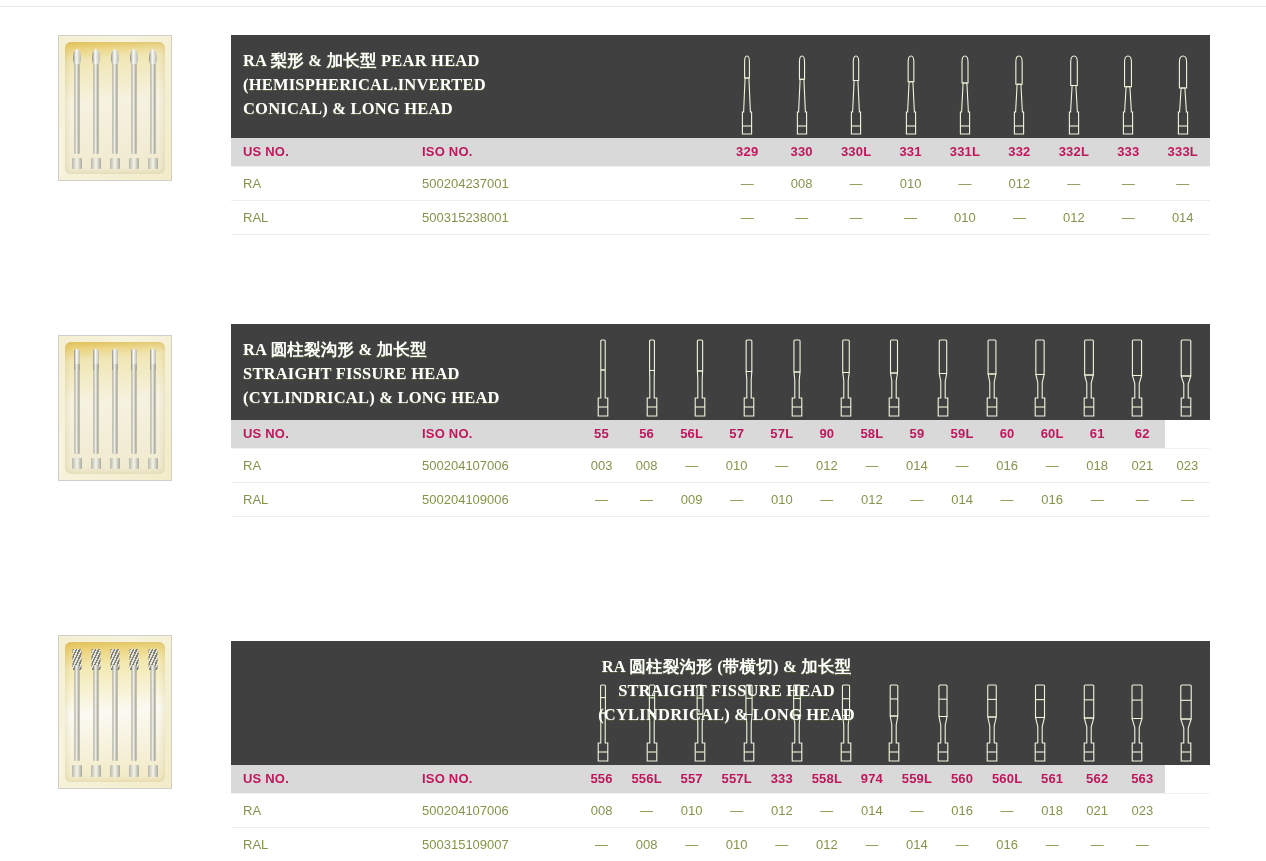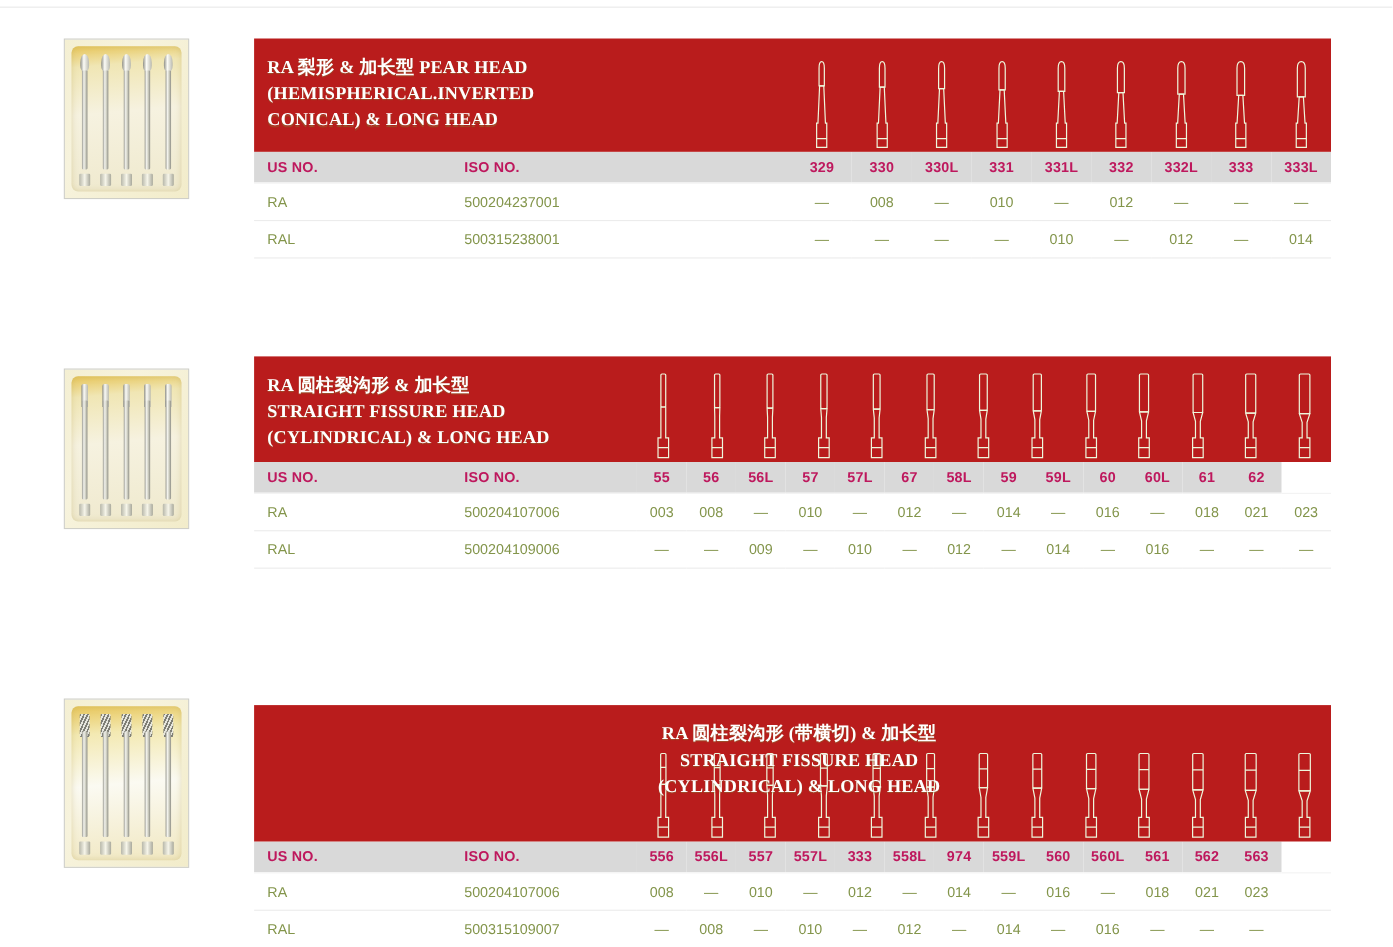--- a/index.html
+++ b/index.html
@@ -77,21 +77,21 @@
     bottom: 2%;
     width: 10px; height: 9%;
     background: linear-gradient(90deg,#b7b7a9,#f6f5e9,#a9a99c);
     border-radius: 1px;
   }
 
   
   .block { position: absolute; left: 231px; width: 979px; }
   .bhead {
     position: relative;
-    background: #b91c1c;
+    background: #404040;
     padding: 14px 0 0 12px;
     overflow: hidden;
   }
   .btitle {
     position: relative;
     z-index: 2;
     color: #ffffff;
     font-family: "Liberation Serif", serif;
     font-weight: bold;
     font-size: 16.5px;
@@ -448,21 +448,21 @@
       </colgroup>
       <thead>
         <tr>
           <th class="lbl">US NO.</th>
           <th class="lbl">ISO NO.</th>
           <th>55</th>
           <th>56</th>
           <th>56L</th>
           <th>57</th>
           <th>57L</th>
-          <th>67</th>
+          <th>90</th>
           <th>58L</th>
           <th>59</th>
           <th>59L</th>
           <th>60</th>
           <th>60L</th>
           <th>61</th>
           <th>62</th>
         </tr>
       </thead>
       <tbody>

